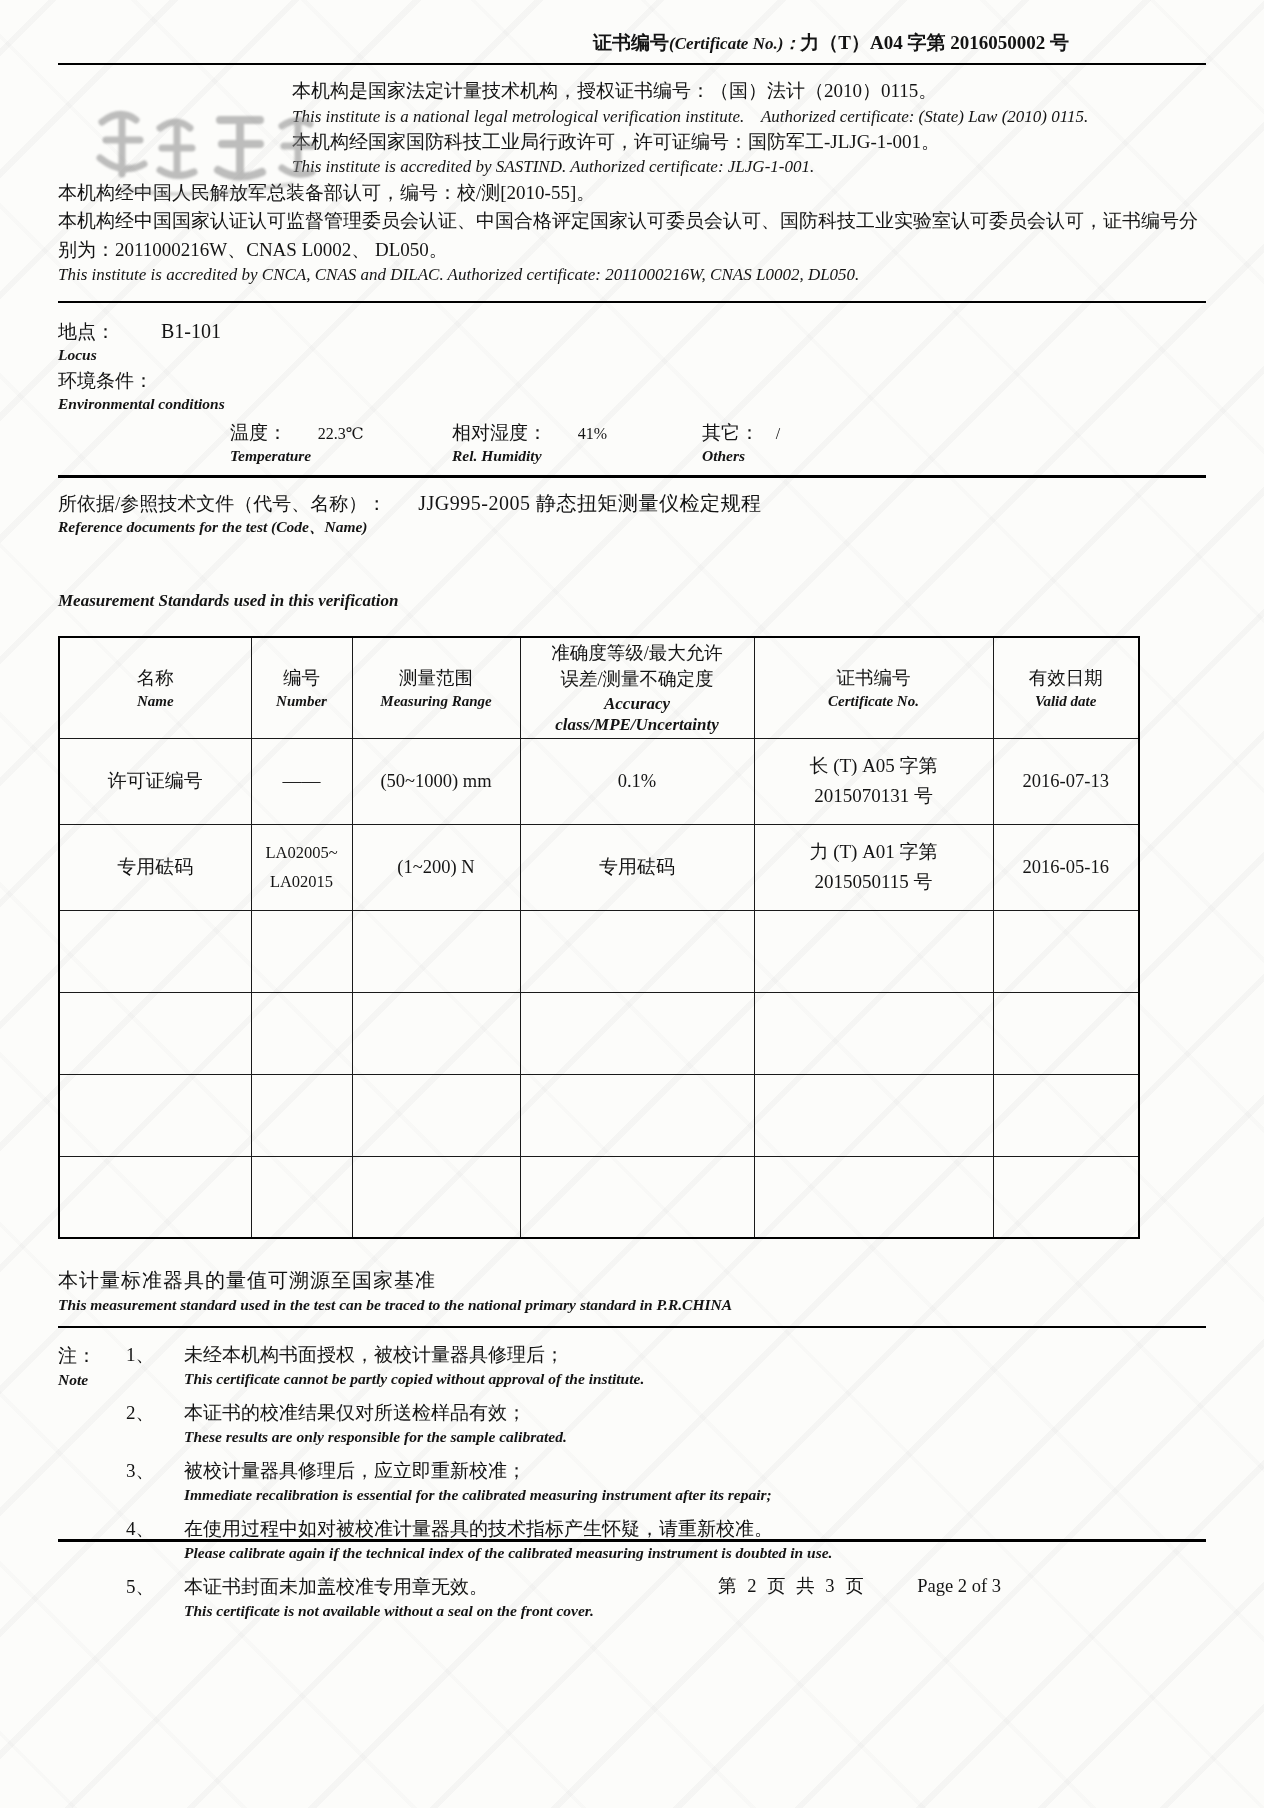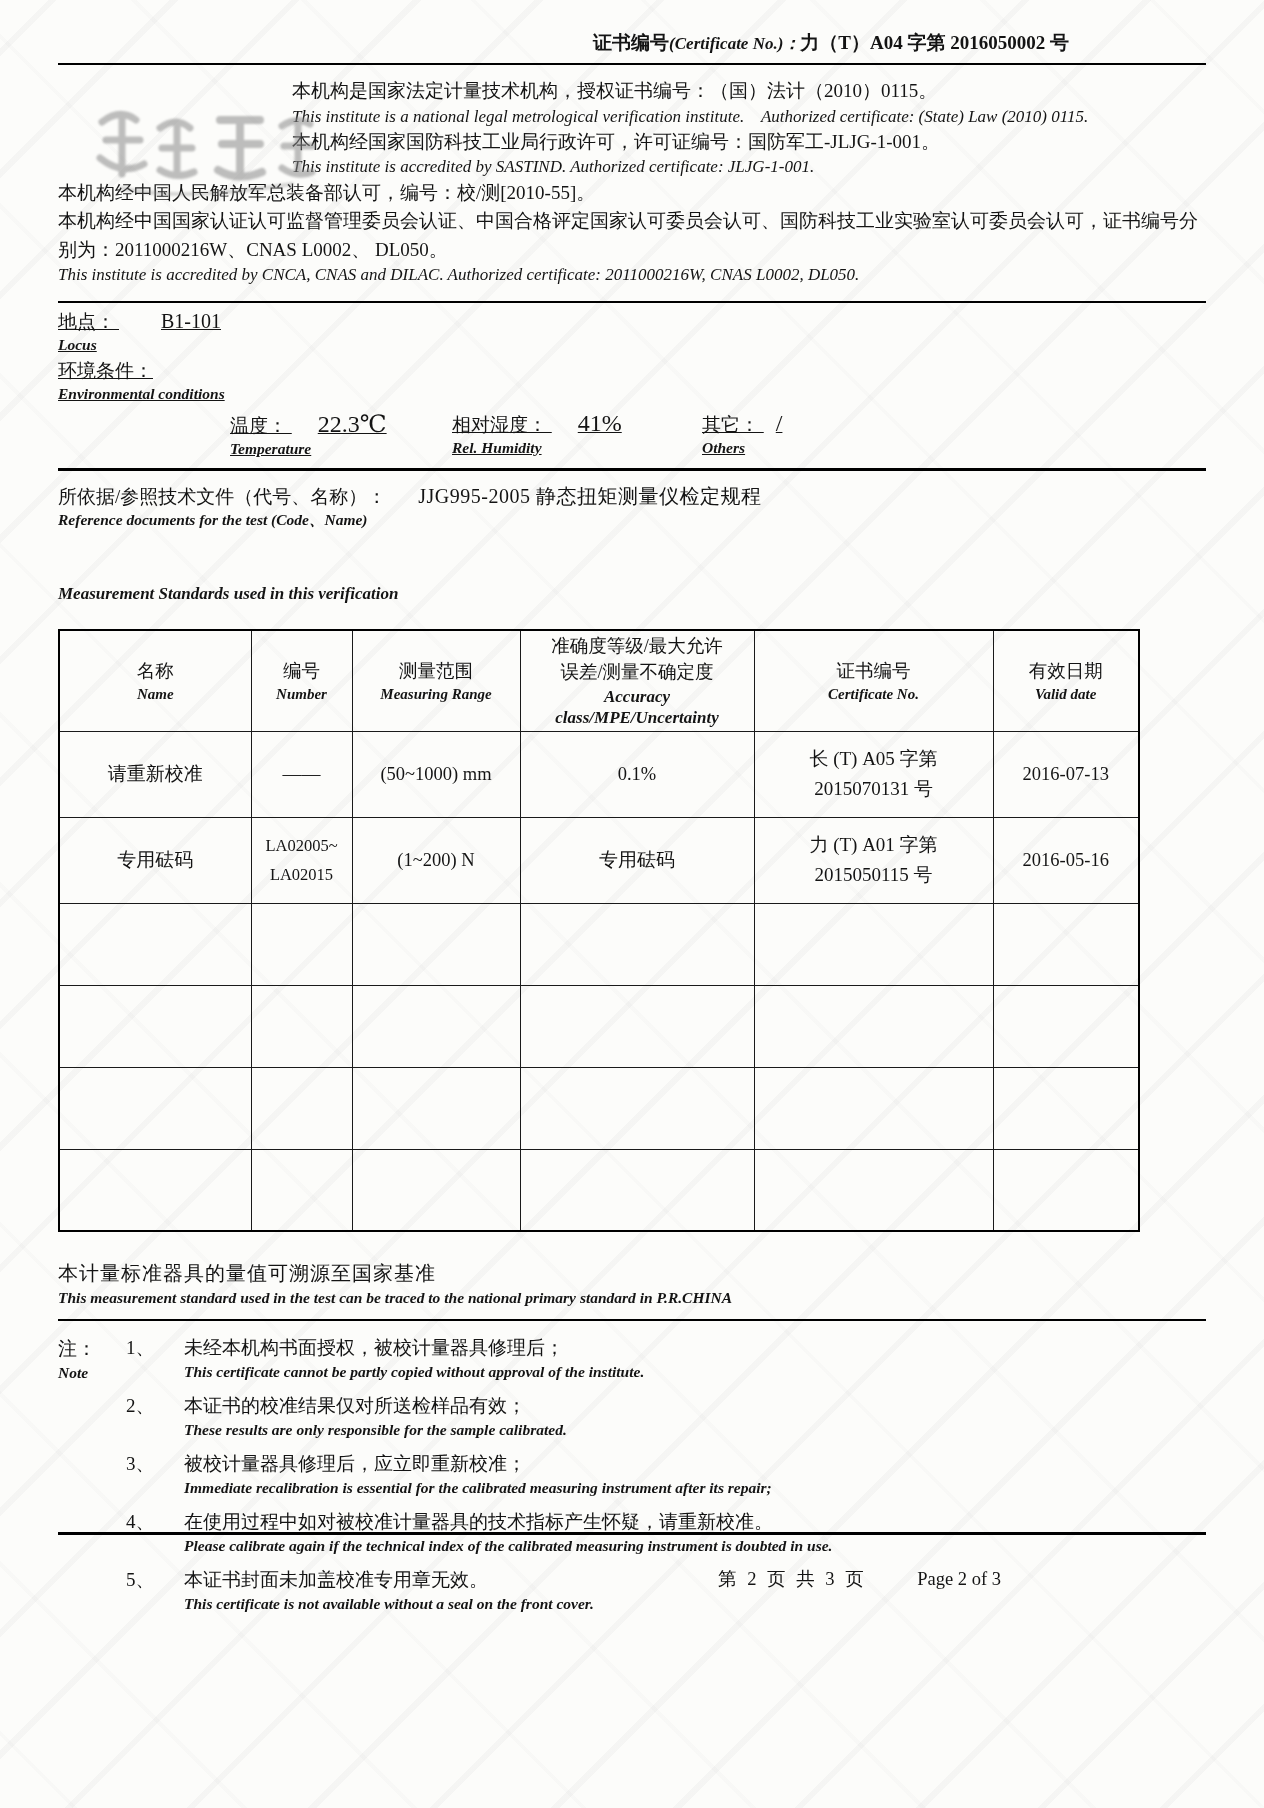--- a/index.html
+++ b/index.html
@@ -45,28 +45,28 @@
 
   .zh{font-size:19px;line-height:1.5;}
   .en{font-size:17px;font-style:italic;line-height:1.32;}
 
   .intro{margin:12px 58px 0 292px;}
   .intro .en{white-space:pre-wrap;}
   .wide{margin:0 58px;}
   .wide .en{white-space:pre-wrap;}
 
   
-  .locus-sec{margin:6px 58px 0 58px;text-decoration:underline;}
+  .locus-sec{margin:16px 58px 0 58px;}
   .pair-label{font-size:19px;}
   .pair-value{font-size:20px;margin-left:42px;}
   .sub-en{font-size:15.5px;font-weight:bold;font-style:italic;line-height:1.25;}
   .env-row{display:flex;margin:6px 0 10px 172px;}
   .env-item{margin-right:0;}
   .env-item .line1{font-size:19px;}
-  .env-item .val{font-size:24px;margin-left:26px;}
+  .env-item .val{font-size:16px;margin-left:26px;}
   .env-temp{width:222px;}
   .env-hum{width:250px;}
 
   
   .ref-sec{margin:12px 58px 7px 58px;}
   .ref-line{display:flex;align-items:baseline;}
   .ref-value{font-size:20px;margin-left:32px;letter-spacing:.5px;}
 
   
   .std-title{margin:54px 58px 0 58px;}
@@ -241,21 +241,21 @@
         <th>
               <div class="th-zh">证书编号</div>
               <div class="th-en">Certificate No.</div>
             </th>
         <th>
               <div class="th-zh">有效日期</div>
               <div class="th-en">Valid date</div>
             </th>
       </tr>
       <tr class="drow">
-        <td class="td-zh">请重新校准</td>
+        <td class="td-zh">许可证编号</td>
         <td class="td-zh">——</td>
         <td class="td-num">(50~1000) mm</td>
         <td class="td-num">0.1%</td>
         <td class="td-zh">长 (T) A05 字第
 2015070131 号</td>
         <td class="td-num">2016-07-13</td>
       </tr>
       <tr class="drow">
         <td class="td-zh">专用砝码</td>
         <td class="td-sm">LA02005~

